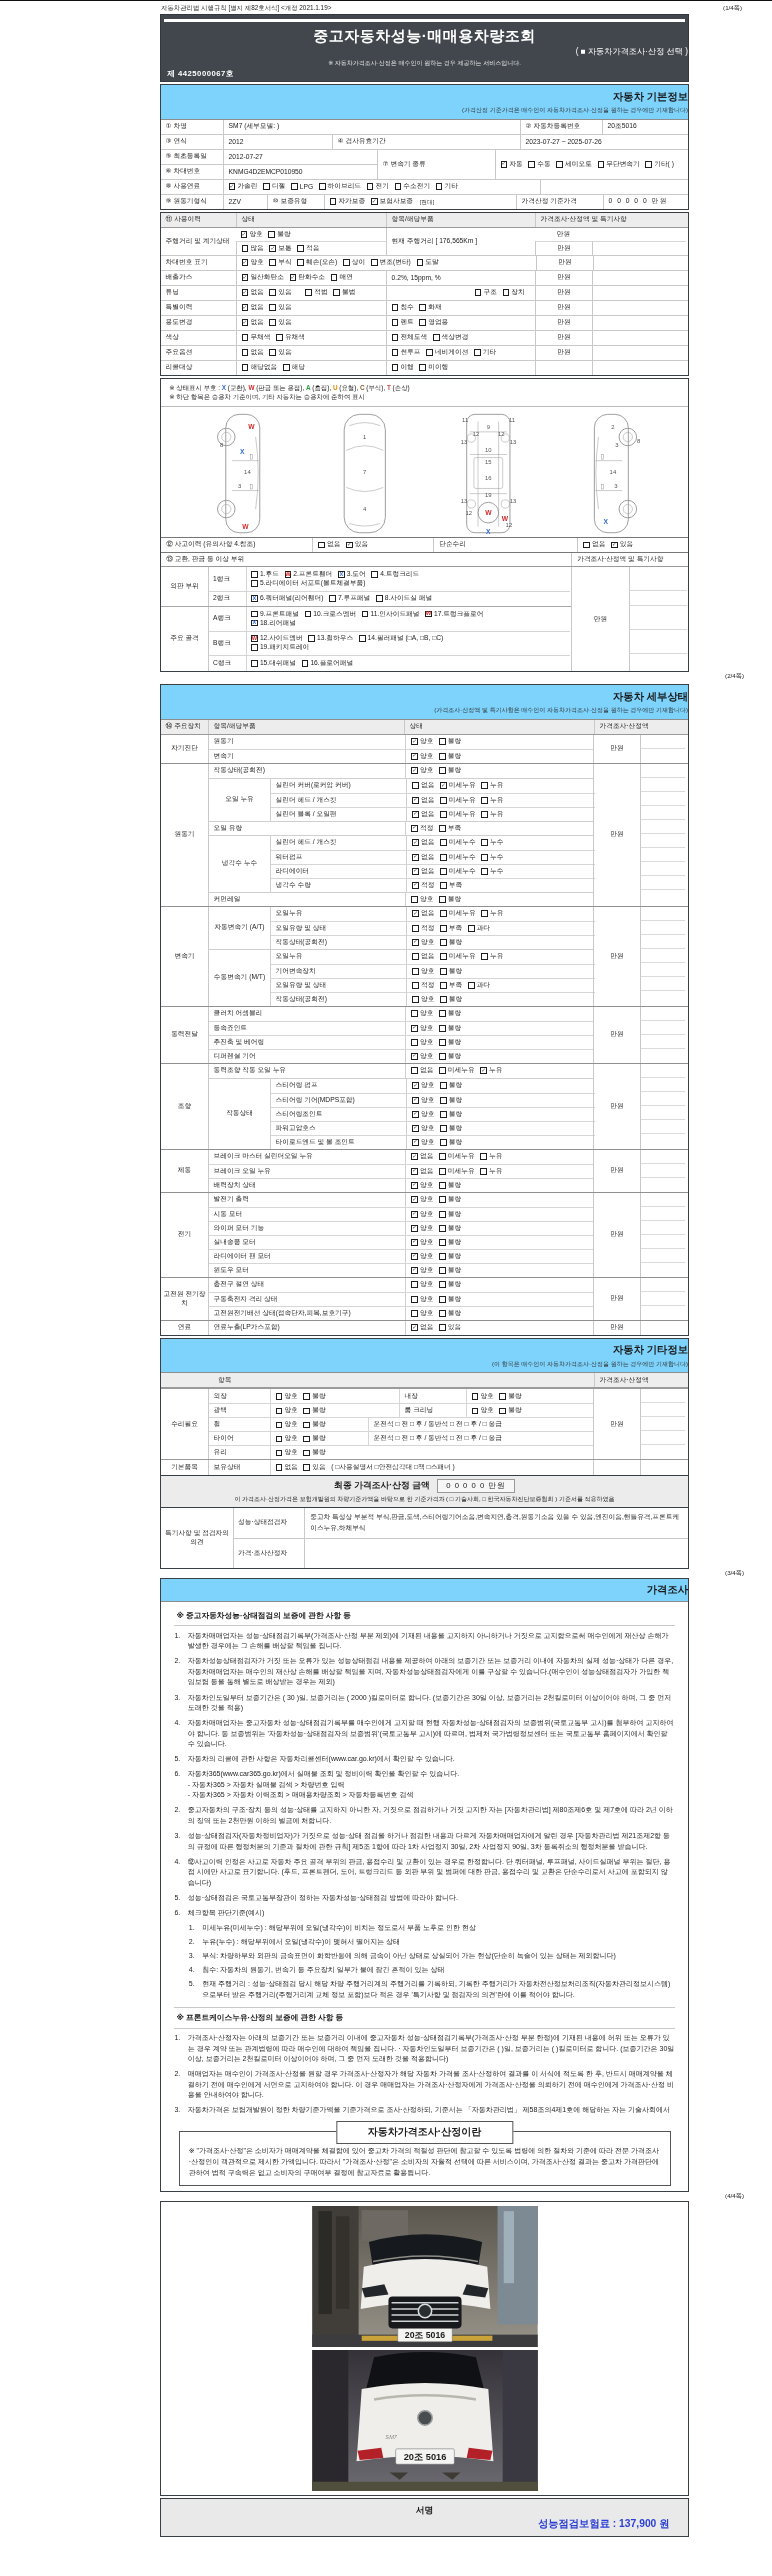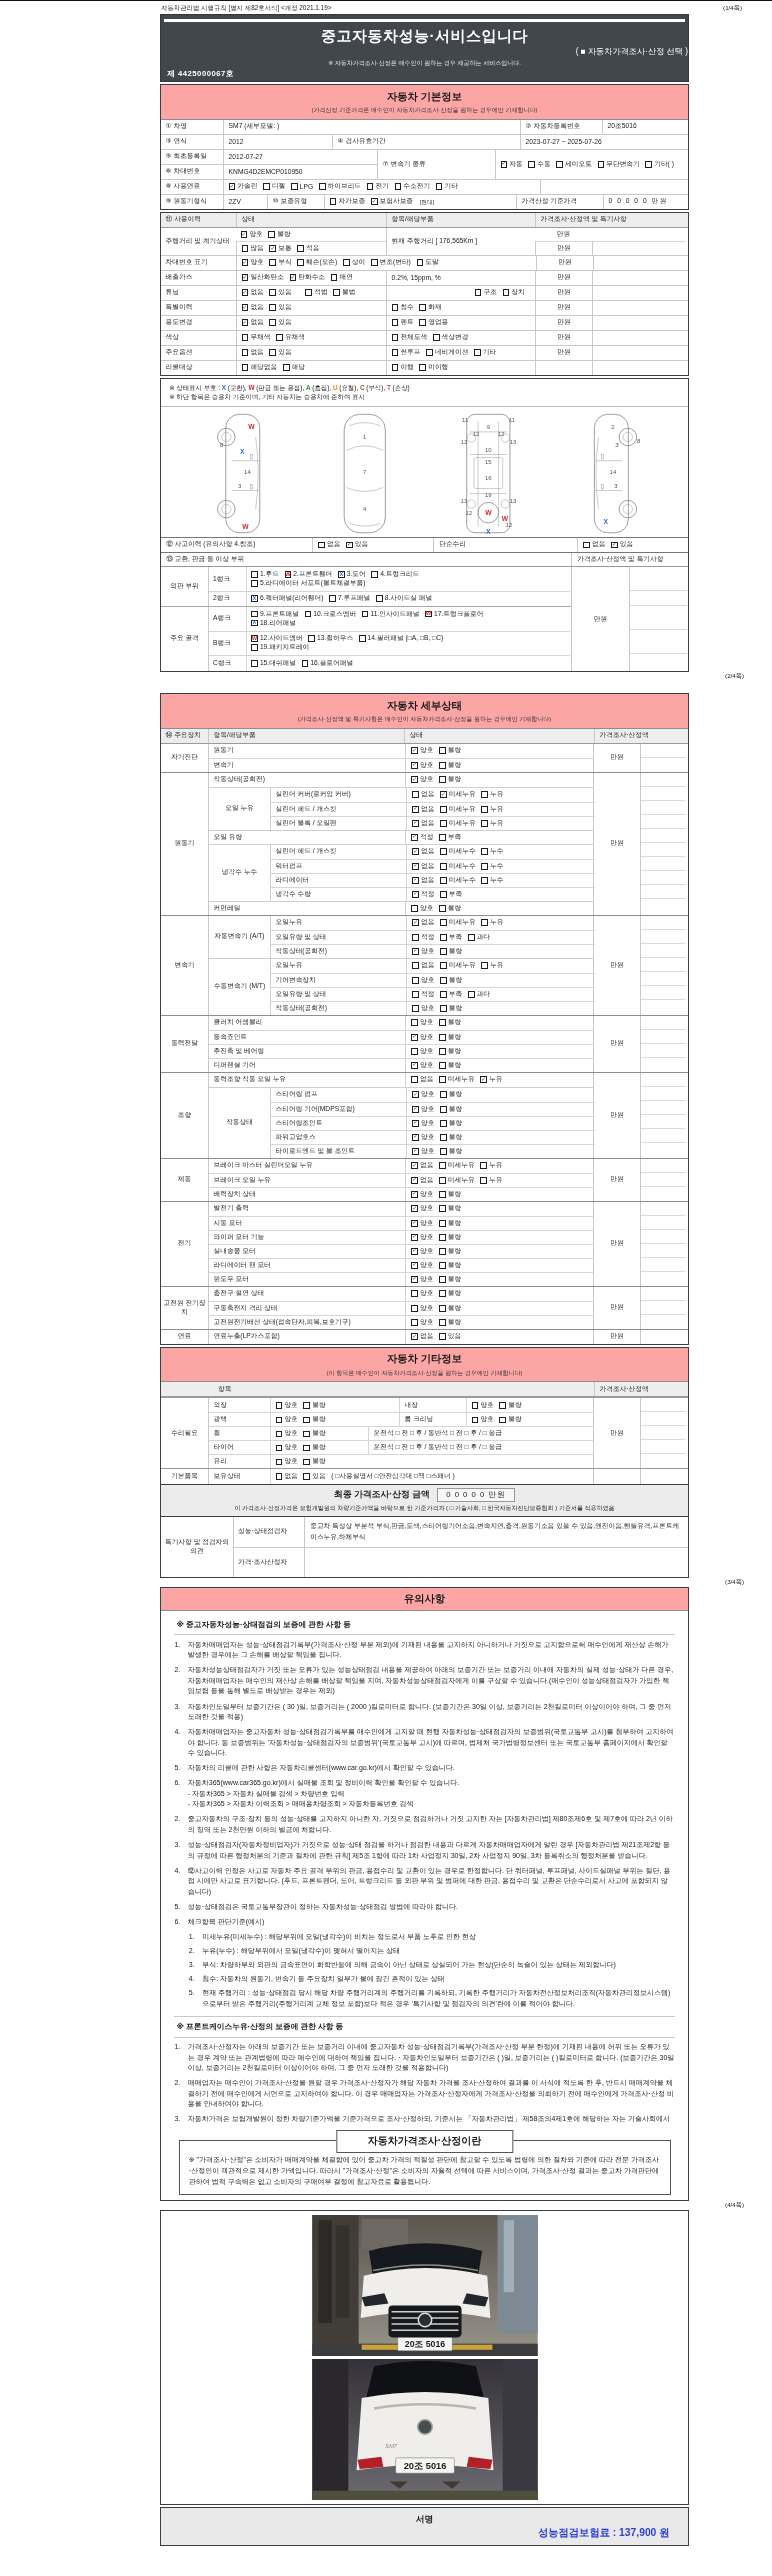--- a/index.html
+++ b/index.html
@@ -12,21 +12,21 @@
   .form{position:absolute;left:160px;top:13.4px;width:529px}
   
   .dark-block{position:relative;background:#42474d;border:1.5px solid #34383d;height:68px;color:#fff}
   .stripe{position:absolute;top:3.6px;left:3.1px;right:3.1px;height:2.6px;background:#fff}
   .dk-title{text-align:center;font-size:15px;font-weight:bold;letter-spacing:0.5px;padding-top:11.3px}
   .dk-sel{text-align:right;font-size:8.2px;margin-top:0}
   .dk-note{text-align:center;font-size:6px;margin-top:2.6px;color:#e9e9e9}
   .docno{position:absolute;left:6.2px;bottom:2.6px;font-size:7.7px;font-weight:bold;letter-spacing:0.5px}
   
   .box{border:1.5px solid #3a3f45;border-top-width:1px;margin-top:2.1px;background:#fff}
-  .sec-head{background:#fca5a5;text-align:center;padding:4.6px 0 3.6px;border-bottom:0.8px solid #8e8e8e}
+  .sec-head{background:#7dd3fc;text-align:right;padding:4.6px 0 3.6px;border-bottom:0.8px solid #8e8e8e}
   .sec-head h2{font-size:10.3px;font-weight:bold}
   .sec-head .sub{font-size:6px;margin-top:2.1px;color:#333}
   .cb{display:inline-flex;align-items:center;margin-right:5.7px;white-space:nowrap}
   .bx{width:6.7px;height:6.7px;border:1px solid #202020;background:#fff;margin-right:2.1px;display:inline-flex;align-items:center;justify-content:center;font-size:5.7px;font-weight:bold;line-height:1;flex:0 0 auto}
   .cbt{font-size:6.7px}
   .cbgslot{display:inline-flex;flex-wrap:wrap;align-items:center}
   
   .bi-row{display:flex;border-top:0.5px solid #c9c9c9}
   .bic{flex:0 0 auto;border-left:0.5px solid #c9c9c9;padding:1.5px 4.6px;display:flex;align-items:center;font-size:6.7px;min-height:14px}
   .bic:first-child{border-left:none}
@@ -160,21 +160,21 @@
 <body>
 
 <div class="page">
   <div class="topline">자동차관리법 시행규칙 [별지 제82호서식] &lt;개정 2021.1.19&gt;</div>
   <div class="pm1">(1/4쪽)</div>
 
   <div class="form">
 
     <div class="dark-block">
       <div class="stripe"></div>
-      <div class="dk-title">중고자동차성능·서비스입니다</div>
+      <div class="dk-title">중고자동차성능·매매용차량조회</div>
       <div class="dk-sel">( ■ 자동차가격조사·산정 선택 )</div>
       <div class="dk-note">※ 자동차가격조사·산정은 매수인이 원하는 경우 제공하는 서비스입니다.</div>
       <div class="docno">제 4425000067호</div>
     </div>
 
     <div class="box">
       <div class="sec-head">
         <h2>자동차 기본정보</h2>
         <div class="sub">(가격산정 기준가격은 매수인이 자동차가격조사·산정을 원하는 경우에만 기재합니다)</div>
       </div>
@@ -835,21 +835,21 @@
             <div class="dex" style="height: 14.4px;"></div>
             <div class="dex" style="height: 24px;"></div>
             <div class="dex" style="height: 24px;"></div>
             <div class="dex" style="height: 16.5px;"></div>
           </div>
         </div>
     </div>
 
     <div class="pgmark">(2/4쪽)</div>
 
-    <div class="box" style="margin-top:12px">
+    <div class="box" style="margin-top:3px">
       <div class="sec-head">
         <h2>자동차 세부상태</h2>
         <div class="sub">(가격조사·산정액 및 특기사항은 매수인이 자동차가격조사·산정을 원하는 경우에만 기재합니다)</div>
       </div>
       <div class="dthead">
         <div class="dth" style="width:47px">⑭ 주요장치</div>
         <div class="dth" style="width:196px">항목/해당부품</div>
         <div class="dth" style="width:190px">상태</div>
         <div class="dth" style="width:93px">가격조사·산정액</div>
       </div>
@@ -1865,21 +1865,21 @@
           <div class="op-who">가격·조사산정자</div>
           <div class="op-text"></div>
         </div>
       </div>
     </div>
 
     <div class="pgmark">(3/4쪽)</div>
 
     <div class="box notice-box" style="margin-top:0">
       <div class="sec-head">
-        <h2>유의사항</h2>
+        <h2>가격조사</h2>
       </div>
       <div id="notice-body">
           <div class="nheading">※ 중고자동차성능·상태점검의 보증에 관한 사항 등</div>
           <div class="nitem">
             <span class="nnum">1.</span>
             <span class="ntext">자동차매매업자는 성능·상태점검기록부(가격조사·산정 부분 제외)에 기재된 내용을 고지하지 아니하거나 거짓으로 고지함으로써 매수인에게 재산상 손해가 발생한 경우에는 그 손해를 배상할 책임을 집니다.</span>
           </div>
           <div class="nitem">
             <span class="nnum">2.</span>
             <span class="ntext">자동차성능상태점검자가 거짓 또는 오류가 있는 성능상태점검 내용을 제공하여 아래의 보증기간 또는 보증거리 이내에 자동차의 실제 성능·상태가 다른 경우, 자동차매매업자는 매수인의 재산상 손해를 배상할 책임을 지며, 자동차성능상태점검자에게 이를 구상할 수 있습니다.(매수인이 성능상태점검자가 가입한 책임보험 등을 통해 별도로 배상받는 경우는 제외)</span>

